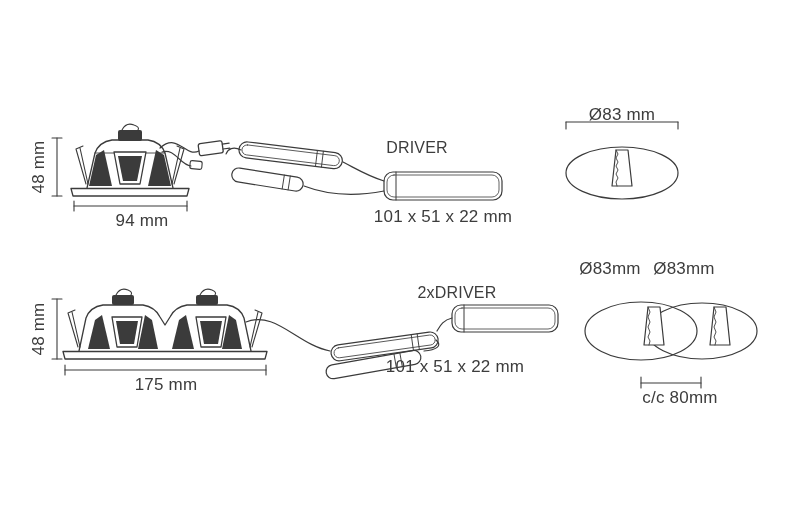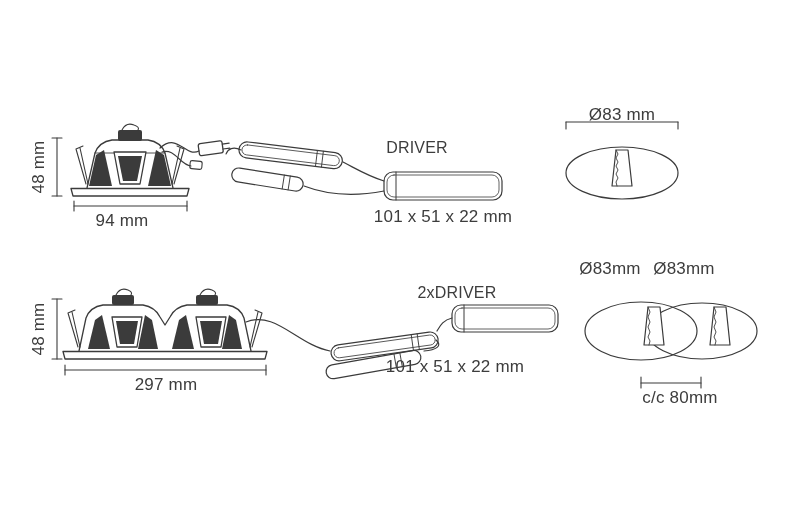--- a/index.html
+++ b/index.html
@@ -155,31 +155,31 @@
       <path d="M648,307 L650,312 L648,317 L650,322 L648,327 L650,332 L648,337 L650,341 L649,345" stroke-width="0.9"></path>
       <path d="M714,307 L726,307 L730,345 L710,345 Z" fill="#ffffff"></path>
       <path d="M714,307 L716,312 L714,317 L716,322 L714,327 L716,332 L714,337 L716,341 L715,345" stroke-width="0.9"></path>
       <path d="M641,377 L641,388 M701,377 L701,388" stroke-width="1.1"></path>
       <path d="M641,383 L701,383" stroke-width="1.1"></path>
     </g>
   </svg>
 
   <div class="label rot" style="left:38px;top:167px">48 mm</div>
 
-  <div class="label" style="left:122px;top:220px">94 mm</div>
+  <div class="label" style="left:142px;top:220px">94 mm</div>
 
   <div class="label title" style="left:417px;top:148px">DRIVER</div>
 
   <div class="label" style="left:443px;top:216px">101 x 51 x 22 mm</div>
 
   <div class="label" style="left:622px;top:114px">Ø83 mm</div>
 
   <div class="label rot" style="left:38px;top:329px">48 mm</div>
 
-  <div class="label" style="left:166px;top:384px">297 mm</div>
+  <div class="label" style="left:166px;top:384px">175 mm</div>
 
   <div class="label title" style="left:457px;top:293px">2xDRIVER</div>
 
   <div class="label" style="left:455px;top:366px">101 x 51 x 22 mm</div>
 
   <div class="label" style="left:610px;top:268px">Ø83mm</div>
 
   <div class="label" style="left:684px;top:268px">Ø83mm</div>
 
   <div class="label" style="left:680px;top:397px">c/c 80mm</div>

